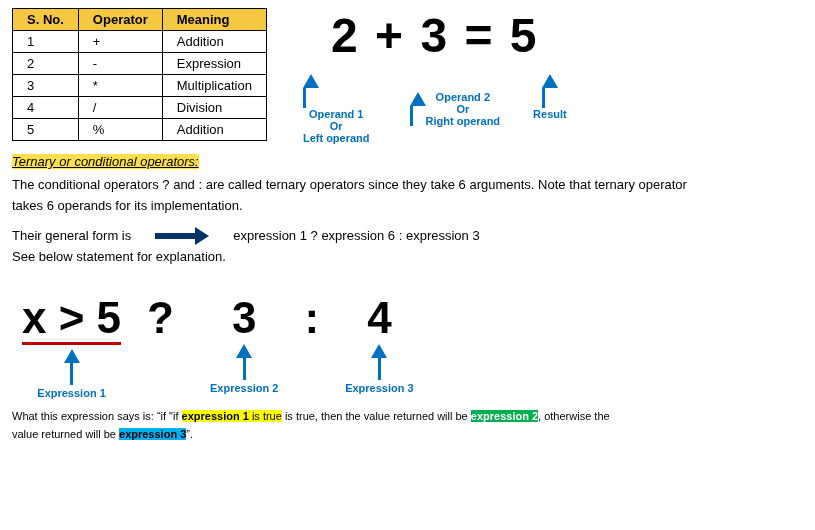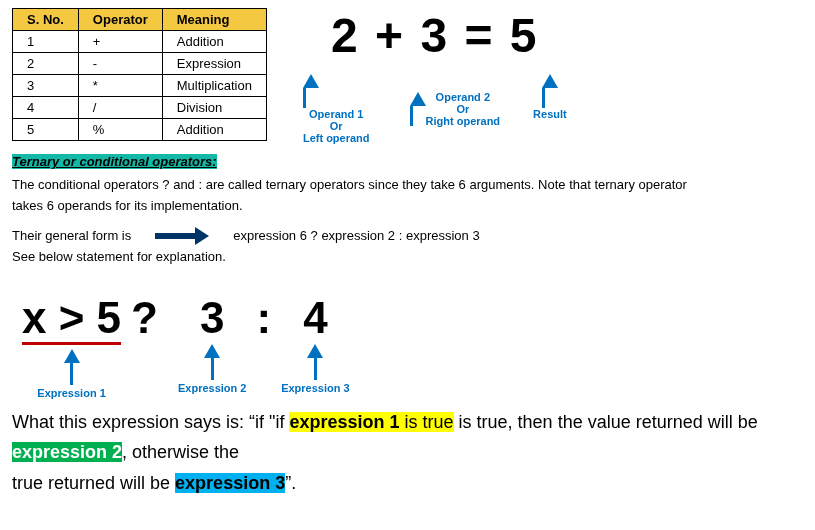--- a/index.html
+++ b/index.html
@@ -64,22 +64,22 @@
       border-right: 8px solid transparent;
       border-bottom: 14px solid #0070c0;
     }
 
     
     .ternary-heading {
       margin: 10px 0 6px 0;
       font-size: 13px;
     }
     .ternary-heading span {
-      background: #14b8a6;
-      font-weight: bold;
+      background: #fde047;
+      font-weight: normal;
       font-style: italic;
       text-decoration: underline;
     }
 
     .ternary-desc {
       font-size: 13px;
       margin-bottom: 10px;
       line-height: 1.6;
     }
 
@@ -138,21 +138,21 @@
     .expr-label-text {
       font-size: 11px;
       color: #0070c0;
       font-weight: bold;
       margin-top: 2px;
       text-align: center;
     }
 
     
     .bottom-text {
-      font-size: 18px;
+      font-size: 11px;
       line-height: 1.7;
       margin-top: 4px;
     }
     .highlight-yellow {
       background: #ffff00;
     }
     .highlight-yellow-bold {
       background: #ffff00;
       font-weight: bold;
     }
@@ -264,26 +264,26 @@
   <span>The conditional operators ? and : are called ternary operators since they take 6 arguments. Note that ternary operator</span><br>
   <span>takes 6 operands for its implementation.</span>
 </div>
 
 <div class="general-form">
   <span>Their general form is</span>
   <div class="arrow-right">
     <div class="arrow-right-body"></div>
     <div class="arrow-right-head"></div>
   </div>
-  <span>expression 6 ? expression 2 : expression 3</span>
+  <span>expression 1 ? expression 6 : expression 3</span>
 </div>
 
 <div class="see-below">See below statement for explanation.</div>
 
-<div style="display:flex; align-items:flex-start; gap:4px; margin-left:10px; margin-bottom:8px;">
+<div style="display:flex; align-items:flex-start; gap:20px; margin-left:10px; margin-bottom:8px;">
 
   <div class="labeled-expr">
     <div class="x-gt-5">x &gt; 5</div>
     <div class="label-arrow">
       <div class="head" style="width: 0px; height: 0px; border-left: 8px solid transparent; border-right: 8px solid transparent; border-bottom: 14px solid rgb(0, 112, 192);"></div>
       <div class="shaft" style="width: 3px; height: 22px; background: rgb(0, 112, 192);"></div>
     </div>
     <div class="expr-label-text">Expression 1</div>
   </div>
 
@@ -305,14 +305,14 @@
     <div class="label-arrow">
       <div class="head" style="width: 0px; height: 0px; border-left: 8px solid transparent; border-right: 8px solid transparent; border-bottom: 14px solid rgb(0, 112, 192);"></div>
       <div class="shaft" style="width: 3px; height: 22px; background: rgb(0, 112, 192);"></div>
     </div>
     <div class="expr-label-text">Expression 3</div>
   </div>
 </div>
 
 <div class="bottom-text">
   <span>What this expression says is: “if </span><span>"if </span><span class="highlight-yellow-bold">expression 1</span><span class="highlight-yellow"> is true</span><span> is true, then the value returned will be </span><span class="highlight-green">expression 2</span><span>, otherwise the</span><br>
-  <span>true returned will be </span><span class="highlight-cyan">expression 3</span><span>”.</span>
+  <span>value returned will be </span><span class="highlight-cyan">expression 3</span><span>”.</span>
 </div>
 
 </body></html>

